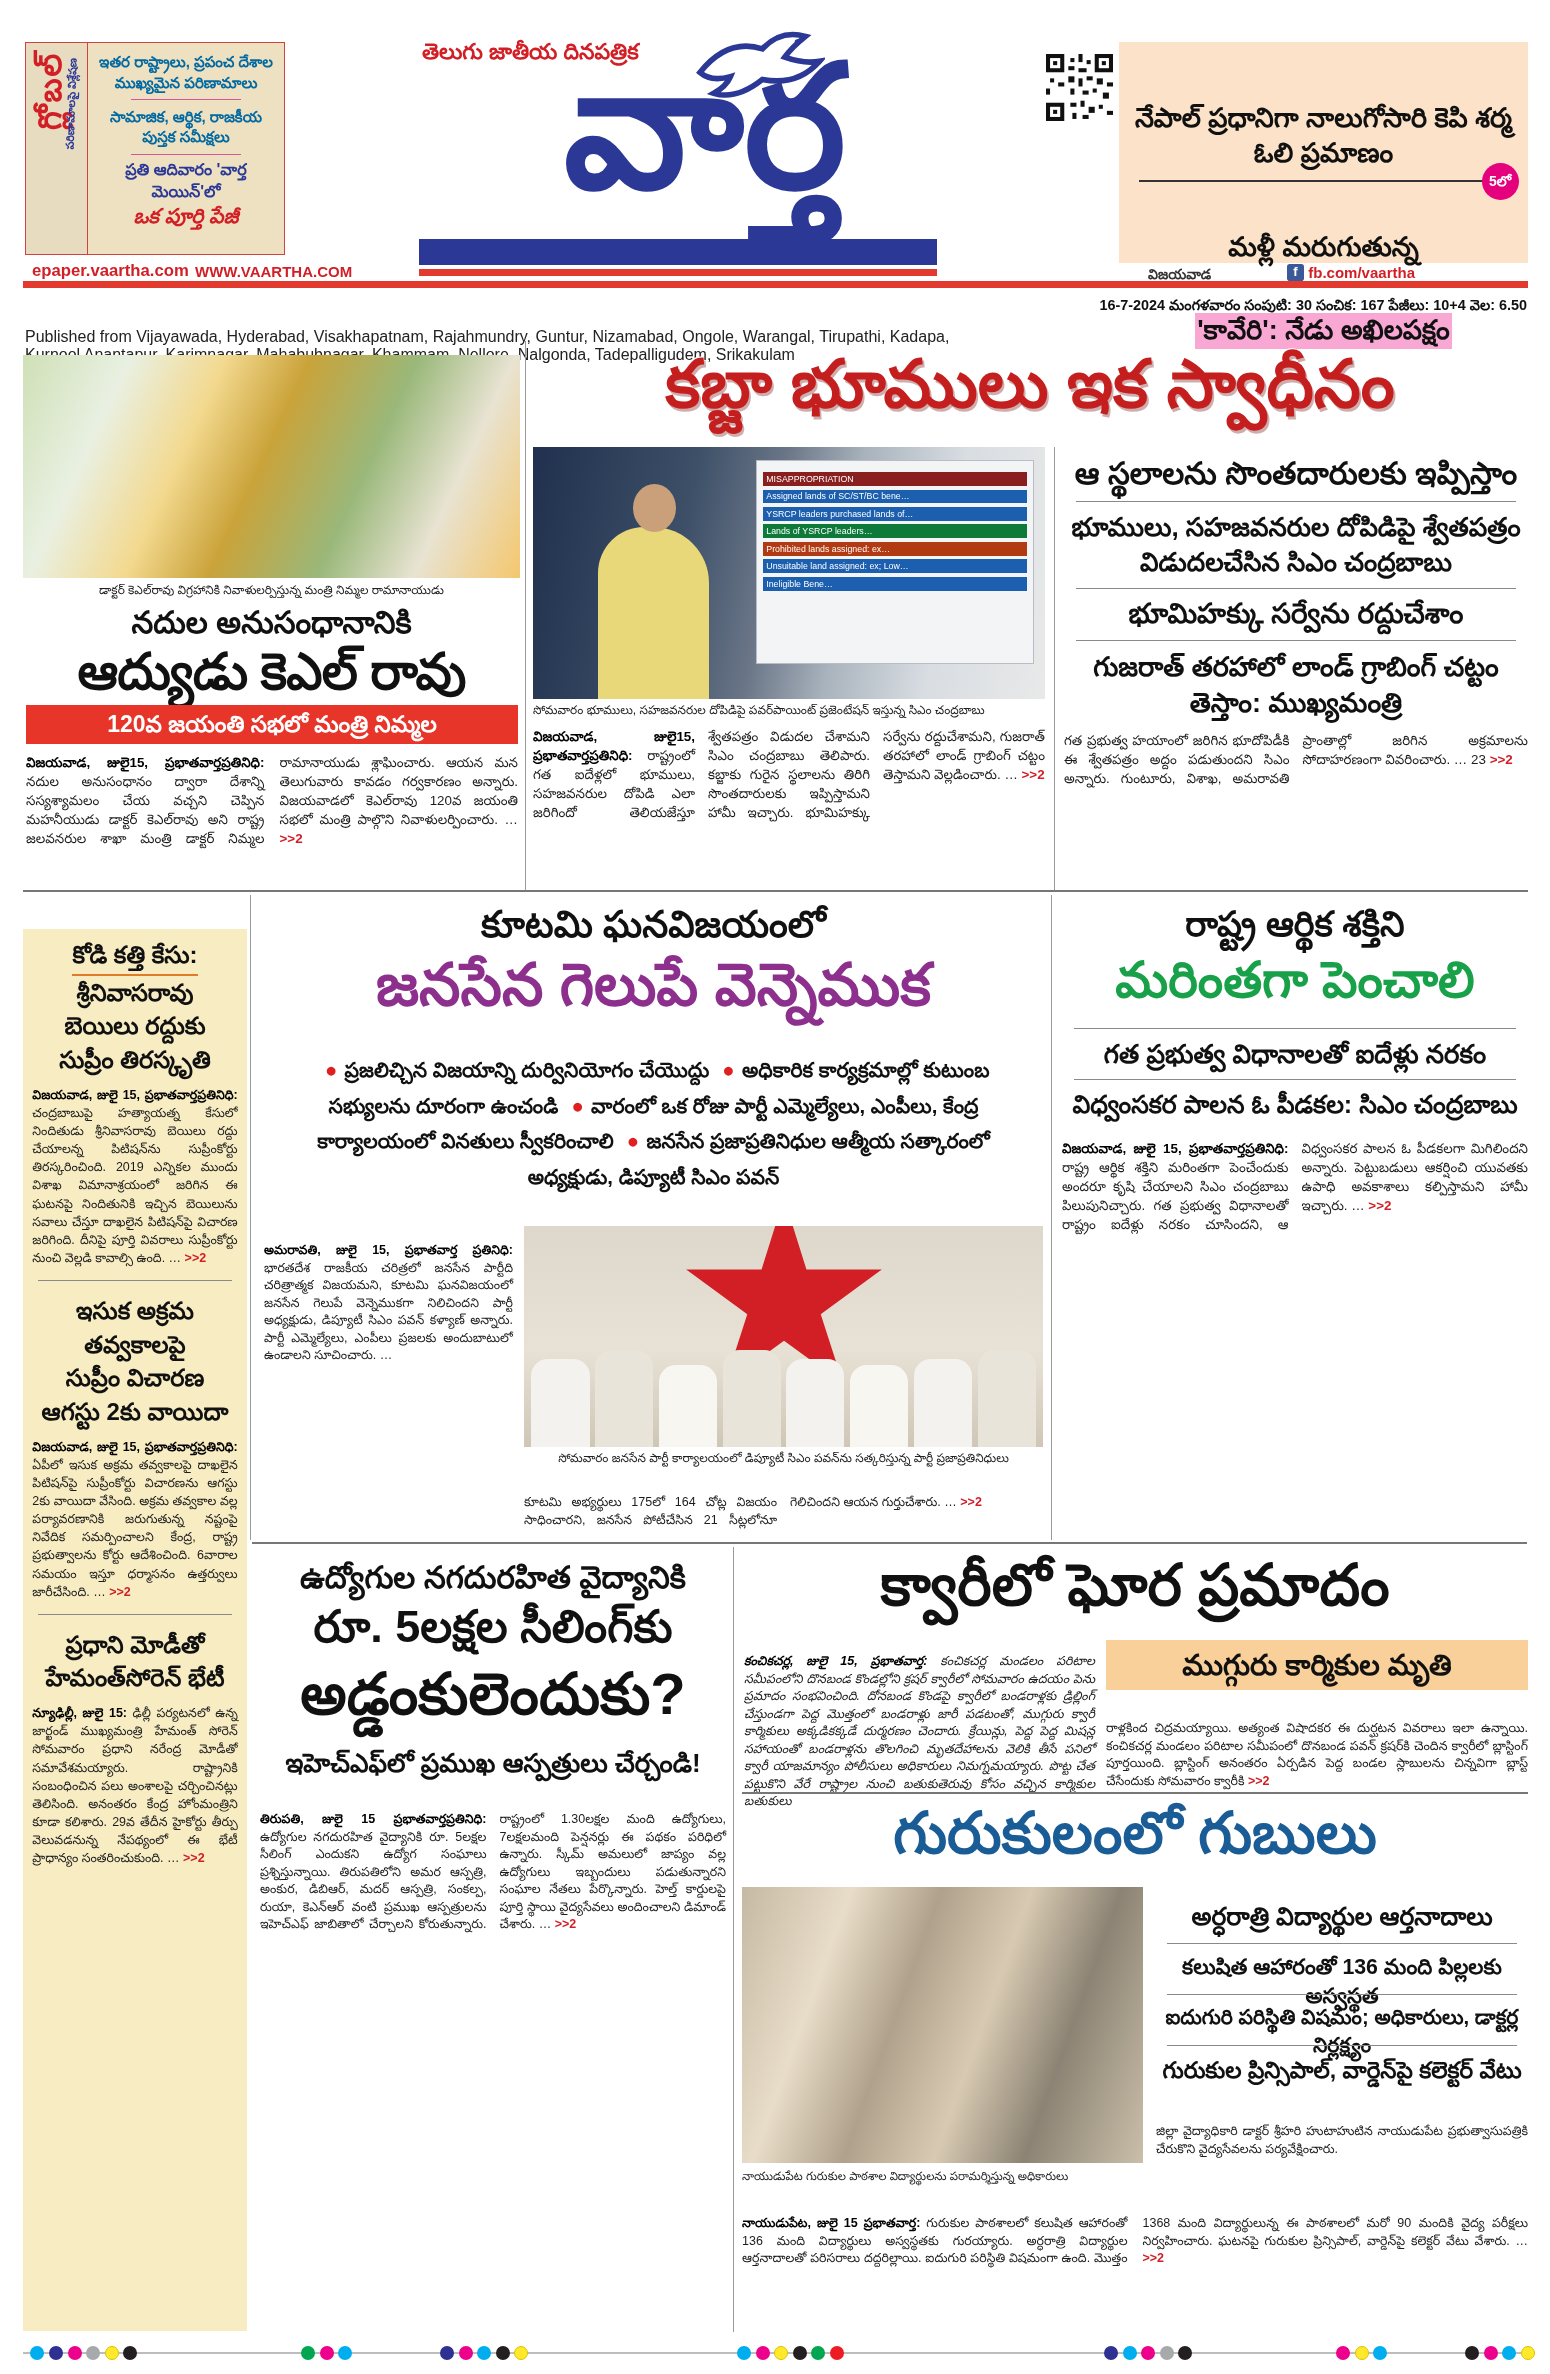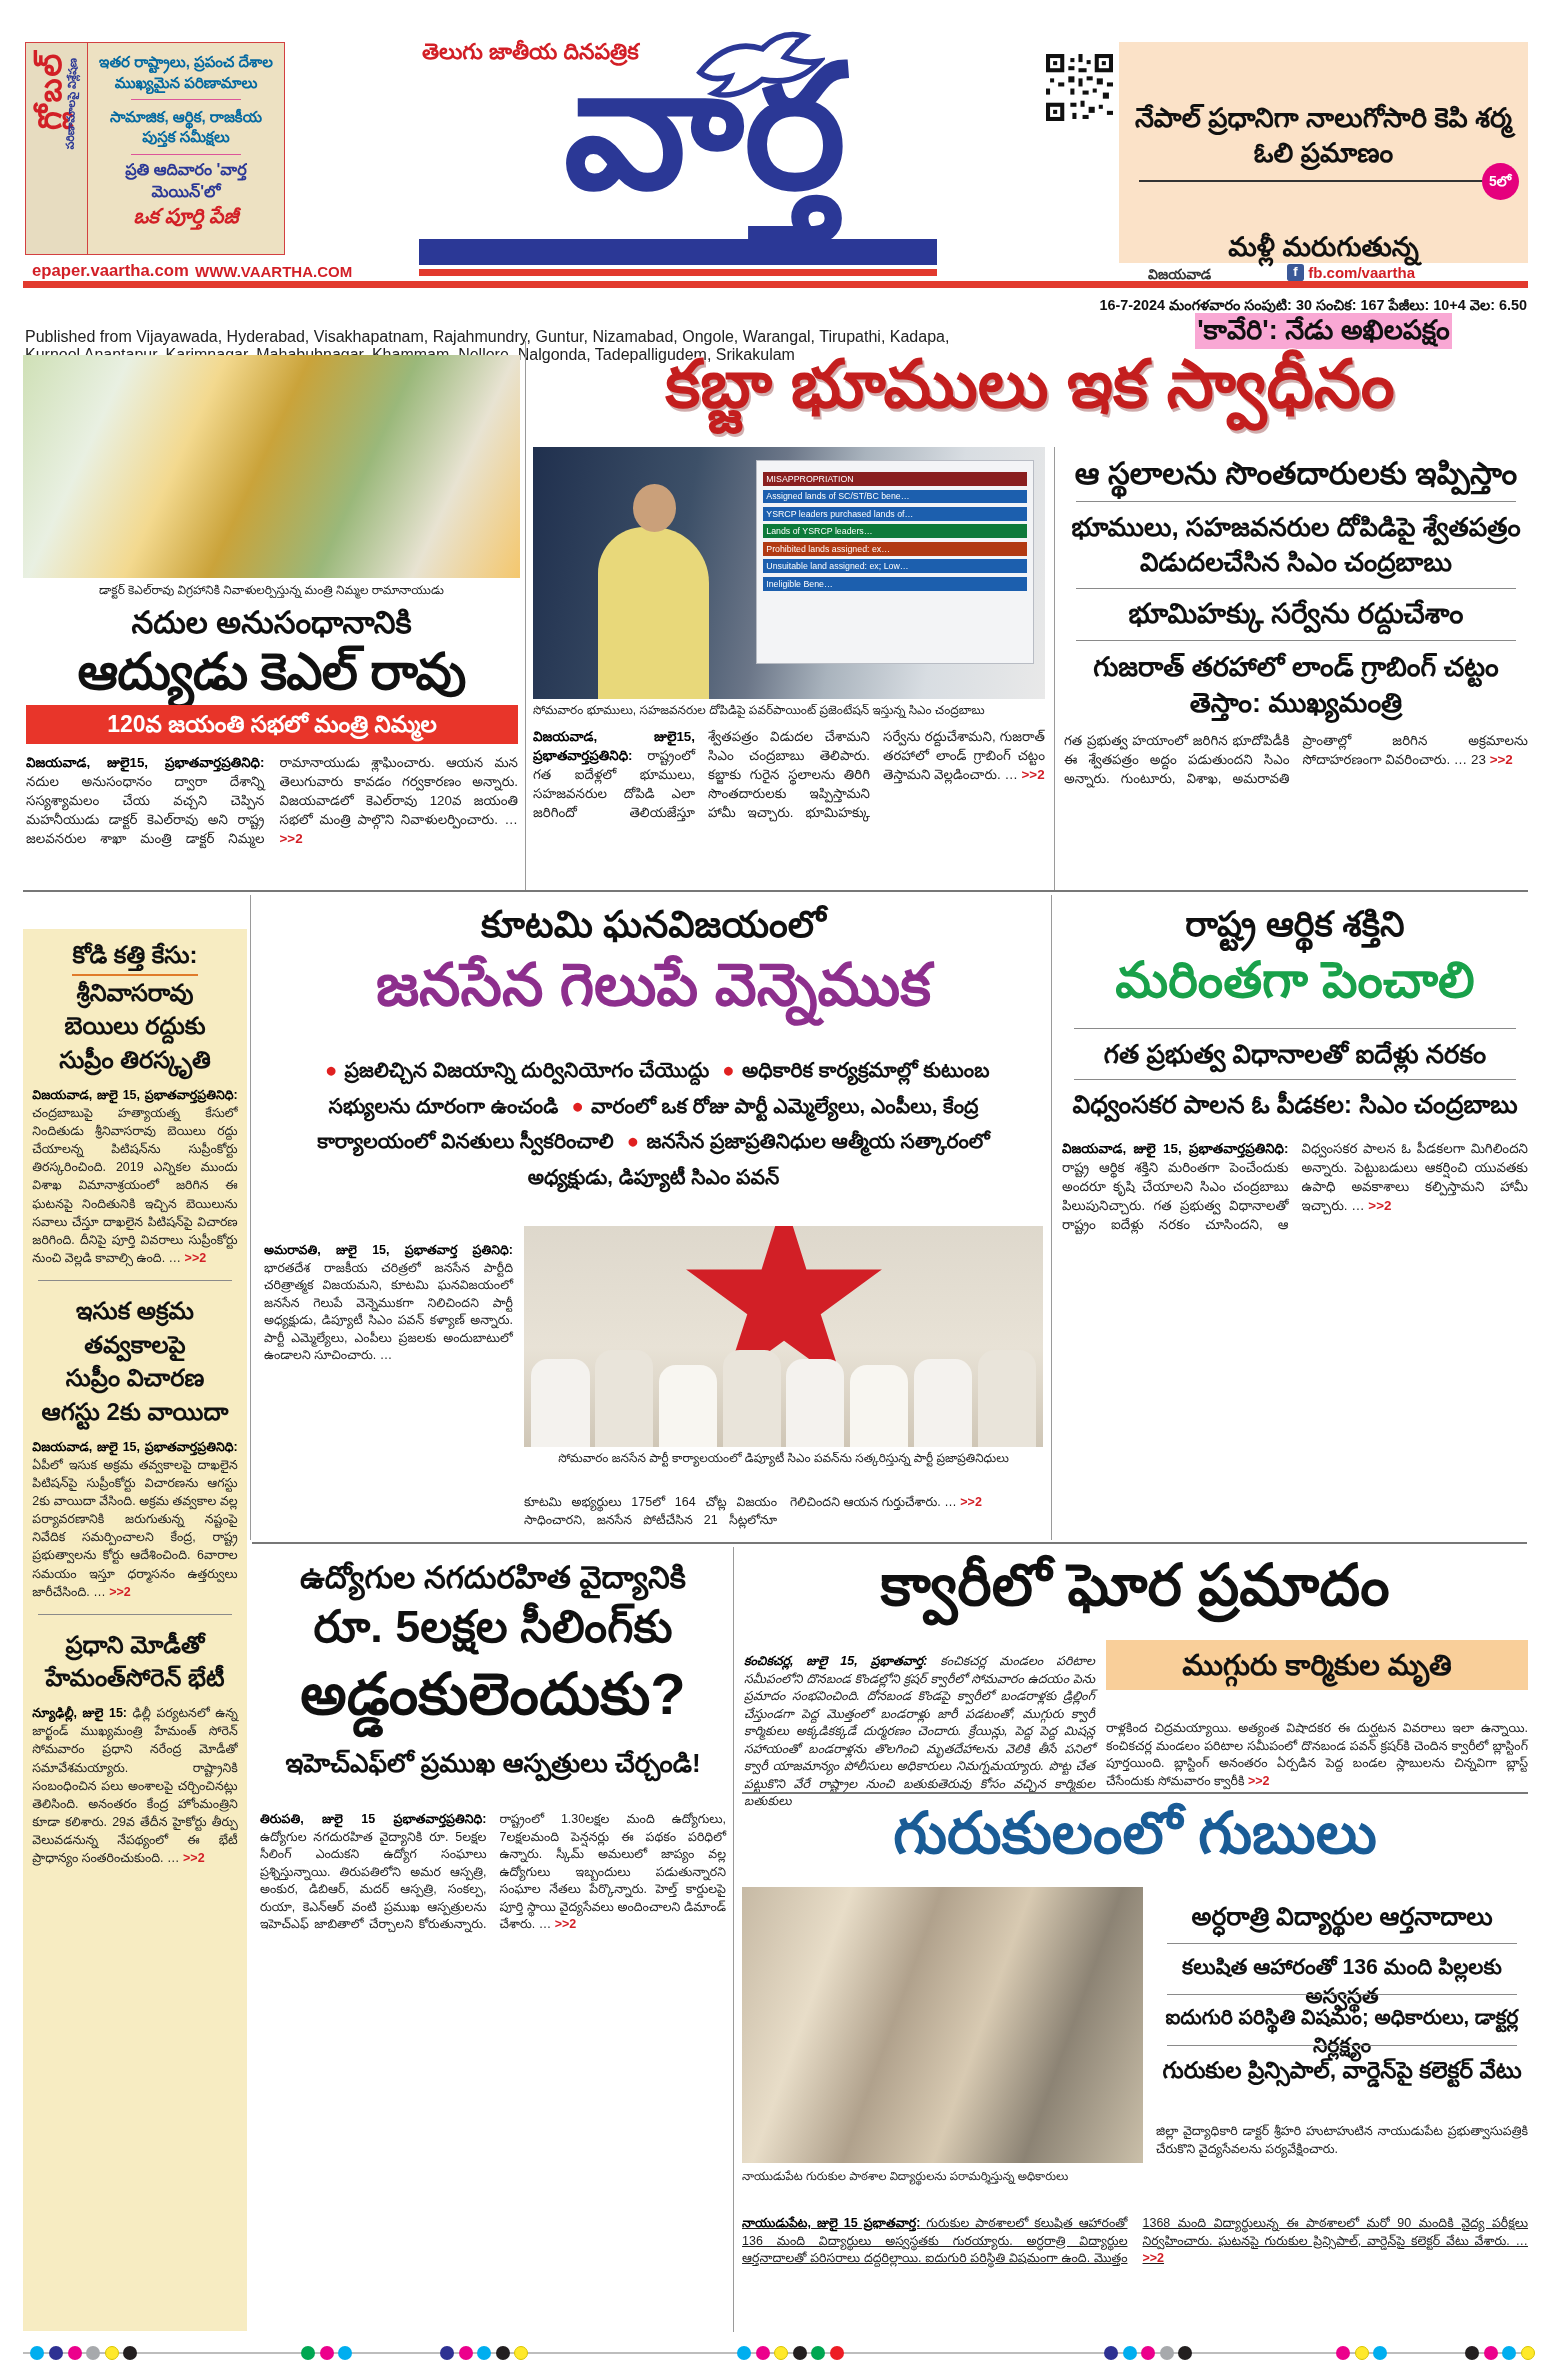--- a/index.html
+++ b/index.html
@@ -132,21 +132,21 @@
   #gu-photo{left:742px;top:1887px;width:401px;height:276px;background:linear-gradient(110deg,#c6b9a4 0%,#e8ddc8 22%,#b0a18c 40%,#d8cab2 58%,#8c8374 76%,#cabfa9 100%);}
   #gu-cap{left:742px;top:2169px;width:401px;font-size:11.6px;}
   #gu-s1{left:1156px;top:1902px;width:372px;font-size:25px;font-weight:bold;}
   #gur1{left:1167px;top:1943px;width:350px;}
   #gu-s2{left:1156px;top:1955px;width:372px;font-size:21.3px;font-weight:bold;}
   #gur2{left:1167px;top:1994px;width:350px;}
   #gu-s3{left:1156px;top:2006px;width:372px;font-size:20.4px;font-weight:bold;}
   #gur3{left:1167px;top:2045px;width:350px;}
   #gu-s4{left:1156px;top:2057px;width:372px;font-size:23px;font-weight:bold;}
   #gu-sidebody{left:1156px;top:2104px;width:372px;height:59px;}
-  #gu-body{left:742px;top:2196px;width:786px;height:132px;column-count:2;column-gap:15px;text-decoration:underline;}
+  #gu-body{left:742px;top:2196px;width:786px;height:132px;column-count:2;column-gap:15px;}
 
   
   #marks{left:23px;top:2343px;width:1505px;height:20.4px;}
   #markline{position:absolute;left:0;top:9.3px;width:100%;height:1.9px;background:#bdbdbd;}
   .mgroup{position:absolute;top:2.8px;display:flex;gap:4.6px;}
   .dot{width:14px;height:14px;border-radius:50%;}
   .c-cyan{background:#00aeef;} .c-blue{background:#2e3192;} .c-mag{background:#ec008c;}
   .c-gray{background:#a7a9ac;} .c-yel{background:#ffe92a;border:0.9px solid #d9c500;box-sizing:border-box;}
   .c-blk{background:#231f20;} .c-grn{background:#00a651;} .c-red{background:#ed1c24;}
 </style>

